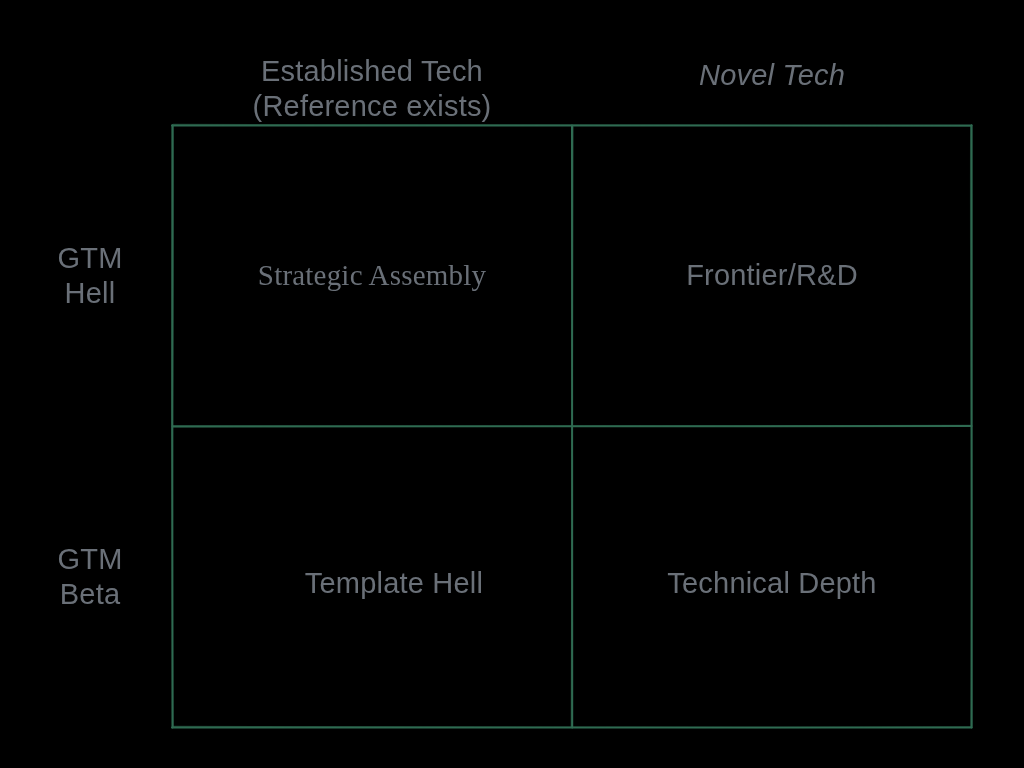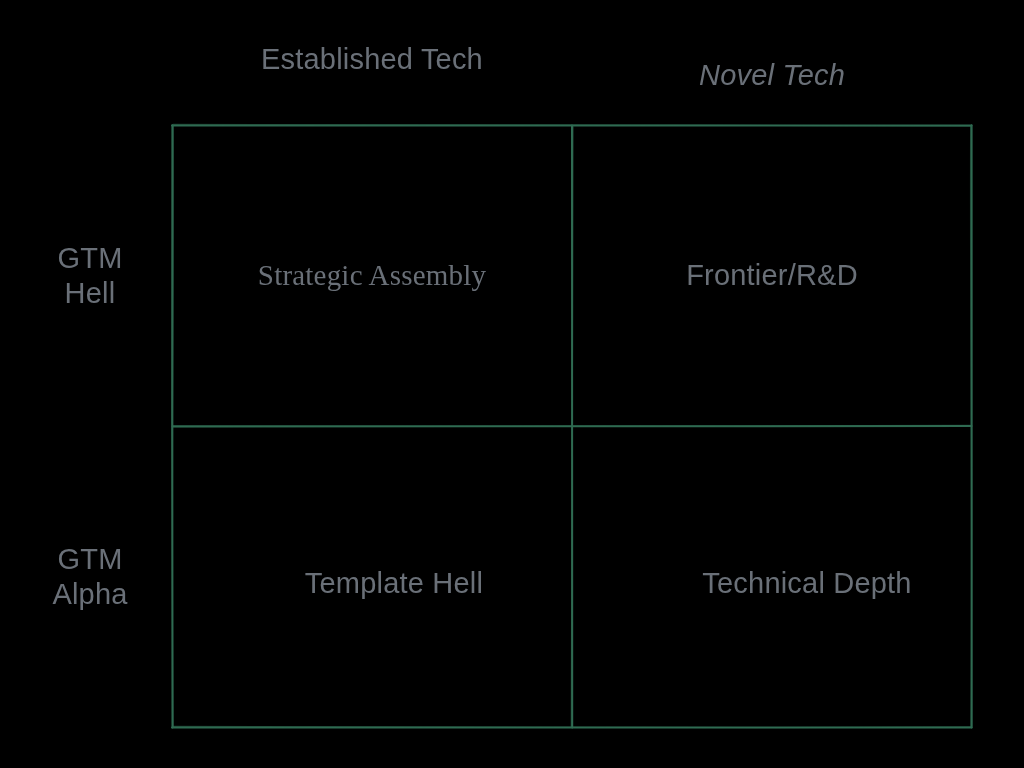--- a/index.html
+++ b/index.html
@@ -38,28 +38,28 @@
     position: absolute;
     display: flex;
     flex-direction: column;
     align-items: center;
     justify-content: center;
     text-align: center;
     font-size: 29px;
     line-height: 35px;
     letter-spacing: 0.2px;
   }
-  .col-header-1 { left: 172px; top: 22px;  width: 400px; height: 74px; }
+  .col-header-1 { left: 172px; top: 52px;  width: 400px; height: 74px; }
   .col-header-2 { left: 572px; top: 38px;  width: 400px; height: 74px; font-style: italic; }
   .row-header-1 { left: 0px;   top: 125px; width: 180px; height: 301px; }
   .row-header-2 { left: 0px;   top: 426px; width: 180px; height: 302px; }
   .cell-1 { left: 172px; top: 125px; width: 400px; height: 301px; font-family: Liberation Serif, serif; }
   .cell-2 { left: 556px; top: 125px; width: 432px; height: 301px; align-items: center; }
   .cell-3 { left: 172px; top: 426px; width: 400px; height: 302px; padding-left: 44px; }
-  .cell-4 { left: 572px; top: 426px; width: 400px; height: 302px; margin-left: 35px; }
+  .cell-4 { left: 572px; top: 426px; width: 400px; height: 302px; }
   .cell-3 .cell-label, .cell-4 .cell-label { position: relative; top: 6px; }
 </style>
 </head>
 <body>
 
 <div class="canvas">
 
   <svg class="grid-svg" viewBox="0 0 1024 768" aria-hidden="true">
 
     <path d="M172 125.6 C 320 124.3, 640 126.5, 971.5 125.4"></path>
@@ -73,34 +73,35 @@
 
     <path d="M572 125.6 C 570.9 300, 573.1 540, 572.2 727.4"></path>
     <path class="ghost" d="M573 126.6 C 573.8 280, 570.9 560, 571.3 726.6"></path>
 
     <path d="M172.5 426.2 C 400 424.9, 720 427.3, 971.5 426.1"></path>
     <path class="ghost" d="M173.5 427.1 C 360 427.8, 760 424.8, 970.5 425.5"></path>
   </svg>
 
   <div class="label col-header-1">
     <span>Established Tech</span>
+    <span>(Reference exists)</span>
   </div>
 
   <div class="label col-header-2">
     <span>Novel Tech</span>
   </div>
 
   <div class="label row-header-1">
     <span>GTM</span>
     <span>Hell</span>
   </div>
 
   <div class="label row-header-2">
     <span>GTM</span>
-    <span>Alpha</span>
+    <span>Beta</span>
   </div>
 
   <div class="label cell-1">
     <span class="cell-label">Strategic Assembly</span>
   </div>
 
   <div class="label cell-2">
     <span class="cell-label">Frontier/R&amp;D</span>
   </div>
 

